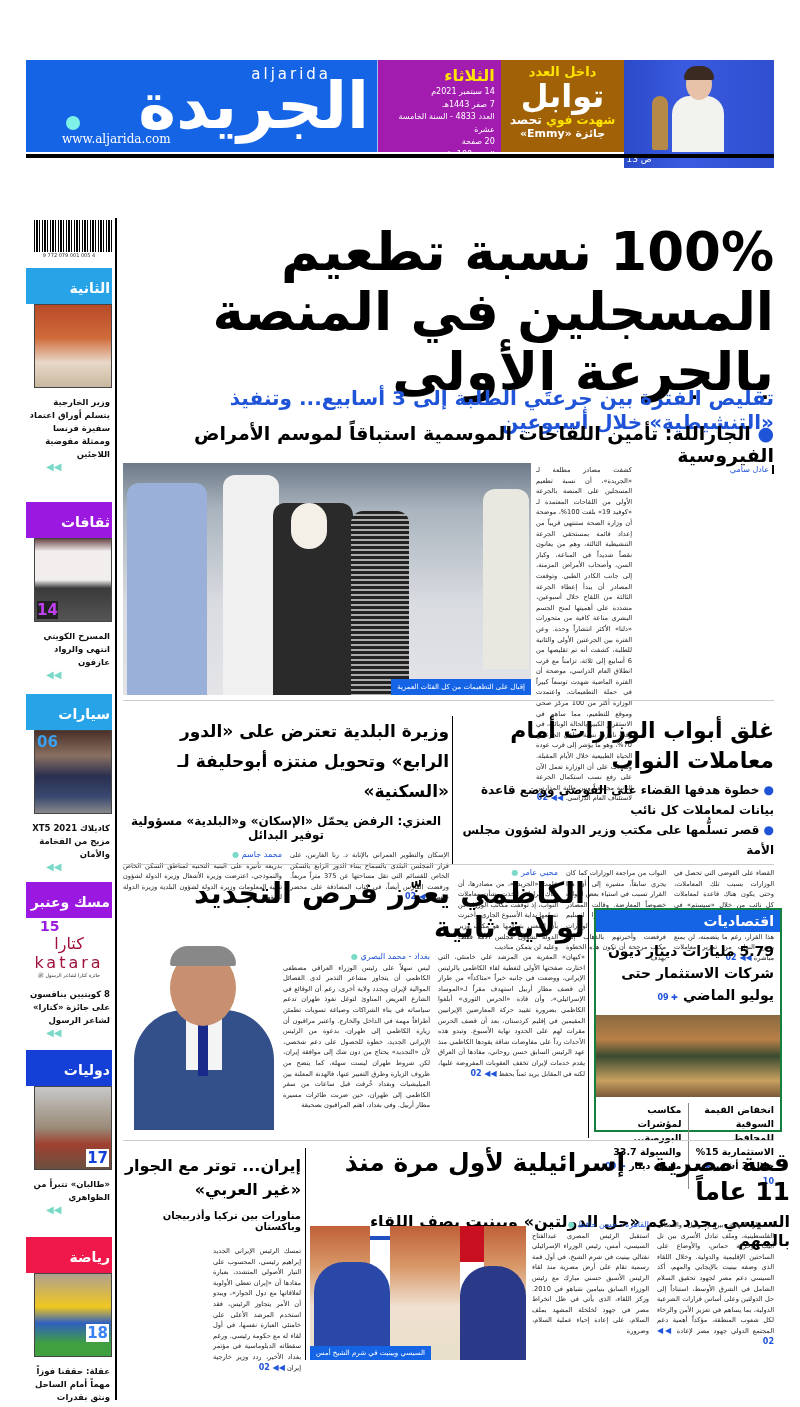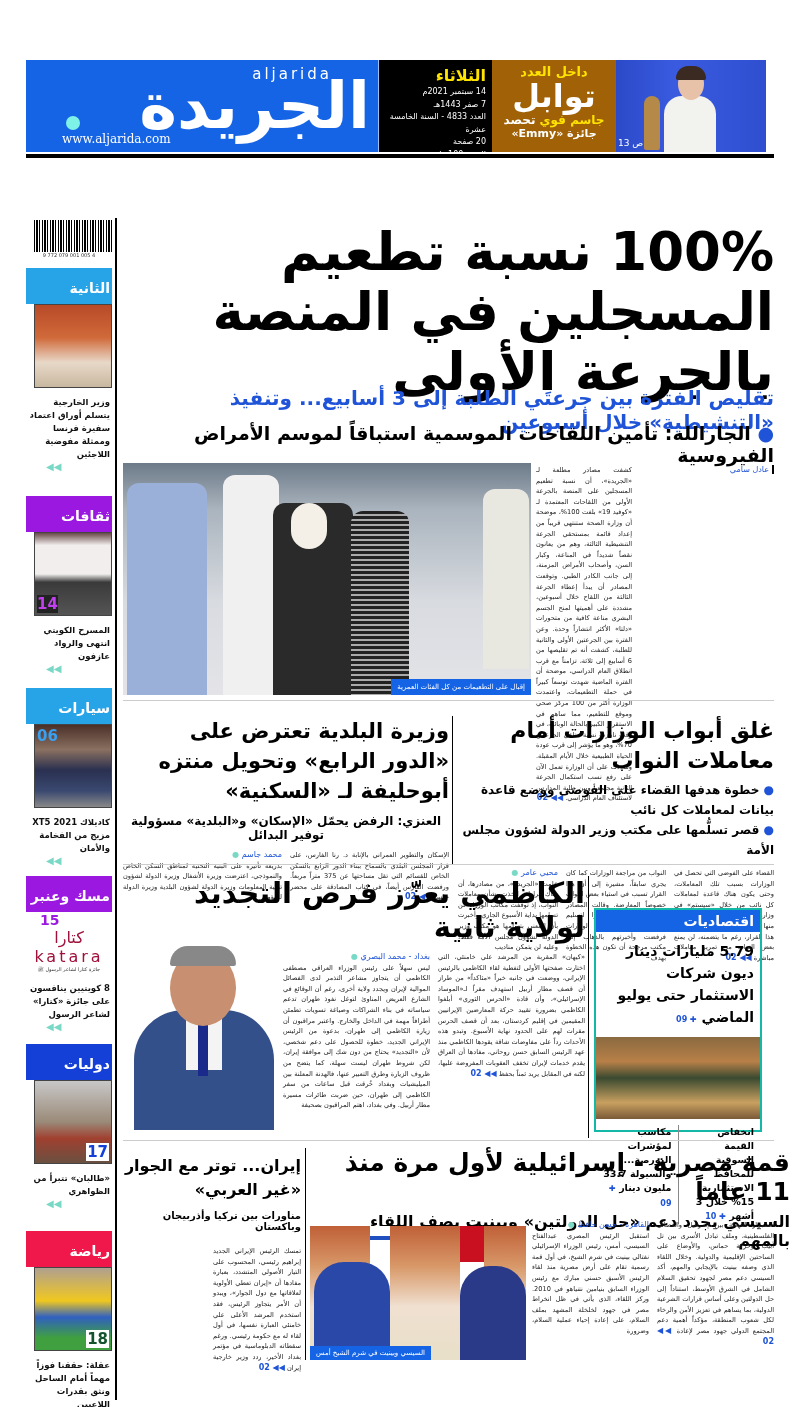--- a/index.html
+++ b/index.html
@@ -4,29 +4,29 @@
 <style>
 *{box-sizing:border-box;margin:0;padding:0}
 body{width:800px;height:1407px;background:#fff;font-family:"DejaVu Sans",sans-serif;position:relative;overflow:hidden;direction:rtl}
 
 #masthead{position:absolute;left:26px;top:60px;width:748px;height:92px;display:flex;flex-direction:row-reverse}
 #logo-box{width:352px;height:92px;background:#1664e6;position:relative}
 #logo-text{position:absolute;right:8px;top:14px;font-size:64px;font-weight:bold;color:#fff;letter-spacing:-2px;line-height:64px}
 #logo-latin{position:absolute;right:46px;top:5px;font-size:15px;color:#fff;letter-spacing:3px;direction:ltr;font-family:"DejaVu Sans",sans-serif}
 #logo-url{position:absolute;left:36px;bottom:6px;font-size:12px;color:#fff;direction:ltr;font-family:"DejaVu Serif",serif}
 #logo-dot{position:absolute;left:40px;top:56px;width:14px;height:14px;border-radius:50%;background:#7ff2e8}
-#issue-box{width:114px;height:92px;background:#000000;border-left:1px solid #9cc0ff;padding:6px 6px 0 0;color:#fff;font-size:8px;line-height:12.5px;text-align:right}
+#issue-box{width:124px;height:92px;background:#a21caf;border-left:1px solid #9cc0ff;padding:6px 6px 0 0;color:#fff;font-size:8px;line-height:12.5px;text-align:right}
 #issue-day{color:#ffe400;font-size:16px;font-weight:bold;line-height:20px}
 #promo-box{width:124px;height:92px;background:#a16207;color:#fff;text-align:center;padding-top:4px}
 #promo-top{color:#ffe400;font-size:13px;font-weight:bold}
 #promo-brand{font-size:32px;font-weight:bold;line-height:34px}
 #promo-line1{font-size:12px;font-weight:bold}
 #promo-line1 .y{color:#ffe400}
 #promo-line2{font-size:11px;font-weight:bold}
-#promo-photo{width:150px;height:92px;background:linear-gradient(90deg,#2a4ac8,#3a5be0 40%,#2f4fd0);position:relative;overflow:hidden}
+#promo-photo{width:150px;height:108px;background:linear-gradient(90deg,#2a4ac8,#3a5be0 40%,#2f4fd0);position:relative;overflow:hidden}
 #promo-photo .dress{position:absolute;left:48px;top:36px;width:52px;height:56px;background:#f2f2ee;border-radius:18px 18px 0 0}
 #promo-photo .head{position:absolute;left:62px;top:8px;width:26px;height:32px;background:#e8c2a8;border-radius:50%}
 #promo-photo .hair{position:absolute;left:60px;top:6px;width:30px;height:14px;background:#3a2a22;border-radius:14px 14px 2px 2px}
 #promo-photo .emmy{position:absolute;left:28px;top:36px;width:16px;height:54px;background:#b58a48;border-radius:8px 8px 2px 2px}
 #promo-page{position:absolute;left:2px;bottom:4px;color:#fff;font-size:9px}
 #top-rule{position:absolute;left:26px;top:154px;width:748px;height:4px;background:#000}
 
 #rail{position:absolute;left:26px;top:220px;width:86px}
 #rail-line{position:absolute;left:115px;top:218px;width:2px;height:1182px;background:#000}
 .barcode{width:78px;height:32px;margin-left:6px;background:repeating-linear-gradient(90deg,#000 0 1px,#fff 1px 2px,#000 2px 4px,#fff 4px 5px,#000 5px 6px,#fff 6px 8px)}
@@ -44,37 +44,37 @@
 
 #main-photo{position:absolute;left:123px;top:463px;width:408px;height:232px;background:linear-gradient(180deg,#6c7a88 0,#aab4be 20%,#d8dbe0 60%,#e4e4e8);overflow:hidden}
 .fig{position:absolute;border-radius:12px 12px 0 0}
 #photo-caption{position:absolute;right:0;bottom:0;background:#1664e6;color:#fff;font-size:7px;padding:4px 6px}
 #main-body{position:absolute;left:536px;top:465px;width:96px;font-size:6.6px;line-height:10.6px;text-align:justify;color:#222}
 #main-byline{position:absolute;right:26px;top:465px;font-size:8px;color:#1f54d8;border-right:2px solid #000;padding-right:3px}
 .ref{color:#1f54d8;font-weight:bold;font-size:8px}
 
 #row2-rule{position:absolute;left:123px;top:700px;width:651px;height:1px;background:#ccc}
 #art-left{position:absolute;left:123px;top:716px;width:326px}
-#art-left-title{font-size:21px;font-weight:bold;line-height:30px;text-align:right}
+#art-left-title{font-size:17px;font-weight:bold;line-height:30px;text-align:right}
 #art-left-sub{font-size:12px;font-weight:bold;text-align:center;margin-top:8px}
 .byline{font-size:8px;color:#1f54d8;text-align:right}
 .byline::after{content:" \25CF";color:#7ad9c6}
 .cols{display:flex;flex-direction:row;gap:8px;margin-top:8px}
 .col{flex:1;font-size:6.6px;line-height:10.6px;text-align:justify;color:#222}
 #vsep1{position:absolute;left:452px;top:716px;width:1px;height:148px;background:#000}
 #art-right{position:absolute;left:458px;top:716px;width:316px}
 #art-right-title{font-size:22px;font-weight:bold;text-align:right;line-height:30px}
 .art-bullets{font-size:12px;font-weight:bold;text-align:right;line-height:20px;margin-top:4px}
 
 #row3-rule{position:absolute;left:123px;top:864px;width:651px;height:1px;background:#ccc}
 #art-kaz{position:absolute;left:123px;top:876px;width:462px}
 #art-kaz-title{font-size:29px;font-weight:bold;text-align:right}
 #kaz-photo{position:absolute;left:128px;top:940px;width:150px;height:190px;overflow:hidden}
 #vsep2{position:absolute;left:588px;top:876px;width:1px;height:262px;background:#000}
-#econ{position:absolute;left:594px;top:908px;width:168px;height:224px;border:2px solid #14b8a6}
+#econ{position:absolute;left:594px;top:908px;width:188px;height:224px;border:2px solid #15803d}
 #econ-head{background:#1664e6;color:#fff;font-size:14px;font-weight:bold;text-align:right;padding:3px 6px}
 #econ-title{font-size:14px;font-weight:bold;text-align:right;padding:8px 6px 0 6px;line-height:22px}
 #econ-img{height:82px;margin:6px 0;background:linear-gradient(180deg,#8a6a40,#b88048 30%,#3a4a30 50%,#c8a060 80%,#7a5a38)}
 .econ-sub{display:flex;flex-direction:row}
 .econ-sub div{flex:1;font-size:9.5px;font-weight:bold;text-align:right;padding:0 6px;line-height:14px}
 .econ-sub div:first-child{border-left:1px solid #888}
 .pg{color:#1f54d8;font-size:8px;font-weight:bold}
 
 #row4-rule{position:absolute;left:123px;top:1140px;width:651px;height:1px;background:#ccc}
 #art-egy{position:absolute;left:324px;top:1148px;width:466px}
@@ -102,21 +102,21 @@
     <div id="issue-day">الثلاثاء</div>
     <div>14 سبتمبر 2021م</div>
     <div>7 صفر 1443هـ</div>
     <div>العدد 4833 - السنة الخامسة عشرة</div>
     <div>20 صفحة</div>
     <div>السعر 100 فلس</div>
   </div>
   <div id="promo-box">
     <div id="promo-top">داخل العدد</div>
     <div id="promo-brand">توابل</div>
-    <div id="promo-line1"><span class="y">جاسم فوي</span> <span>تحصد</span></div>
+    <div id="promo-line1"><span class="y">شهدت فوي</span> <span>تحصد</span></div>
     <div id="promo-line2">جائزة «Emmy»</div>
   </div>
   <div id="promo-photo">
     <div class="emmy"></div>
     <div class="dress"></div>
     <div class="head"></div>
     <div class="hair"></div>
     <div id="promo-page">ص 13</div>
   </div>
 </div>
@@ -127,21 +127,21 @@
   <div class="barcode"></div>
   <div class="barcode-num">9 772 079 001 005 4</div>
 
   <div style="margin-top:10px">
     <div class="sec-head" style="background:#27a3e8">الثانية</div>
     <div class="sec-img" style="background:linear-gradient(180deg,#b84a28,#d06a3a 40%,#e8d8c8 70%,#c8b8a0)"></div>
     <div class="sec-text">وزير الخارجية يتسلم أوراق اعتماد سفيرة فرنسا وممثلة مفوضية اللاجئين</div>
     <div class="arrow">◀◀</div>
   </div>
 
-  <div style="margin-top:24px">
+  <div style="margin-top:30px">
     <div class="sec-head" style="background:#9b18e0">ثقافات</div>
     <div class="sec-img" style="background:linear-gradient(180deg,#6a4848,#f2eeee 15%,#f2eeee 50%,#3a3a3a 60%,#555 100%)">
       <span class="sec-num" style="left:2px;bottom:2px;color:#c040f0;background:#222">14</span>
     </div>
     <div class="sec-text">المسرح الكويتي انتهى والرواد عازفون</div>
     <div class="arrow">◀◀</div>
   </div>
 
   <div style="margin-top:14px">
     <div class="sec-head" style="background:#27a3e8">سيارات</div>
@@ -167,21 +167,21 @@
     <div class="sec-img" style="background:linear-gradient(180deg,#c8c8c8,#9a8a78 50%,#a04030 70%,#6a5040)">
       <span class="sec-num" style="right:2px;bottom:2px;color:#1440d8;background:#fff;padding:0 1px">17</span>
     </div>
     <div class="sec-text">«طالبان» تتبرأ من الظواهري</div>
     <div class="arrow">◀◀</div>
   </div>
 
   <div style="margin-top:22px">
     <div class="sec-head" style="background:#f0184a">رياضة</div>
     <div class="sec-img" style="background:linear-gradient(180deg,#b0a090,#f0c820 40%,#3060c0 60%,#40a040 85%)">
-      <span class="sec-num" style="right:2px;bottom:2px;color:#14532d;background:#fff;padding:0 1px">18</span>
+      <span class="sec-num" style="right:2px;bottom:14px;color:#3b82f6;background:#fff;padding:0 1px">18</span>
     </div>
     <div class="sec-text">عقلة: حققنا فوزاً مهماً أمام الساحل ونثق بقدرات اللاعبين</div>
     <div class="arrow">◀◀</div>
   </div>
 </div>
 
 <div id="headline">100% نسبة تطعيم المسجلين في المنصة بالجرعة الأولى</div>
 <div id="subhead">تقليص الفترة بين جرعتَي الطلبة إلى 3 أسابيع... وتنفيذ «التنشيطية» خلال أسبوعين</div>
 <div id="subbullet"><span class="bullet">●</span> <span>الجارالله: تأمين اللقاحات الموسمية استباقاً لموسم الأمراض الفيروسية</span></div>
 

